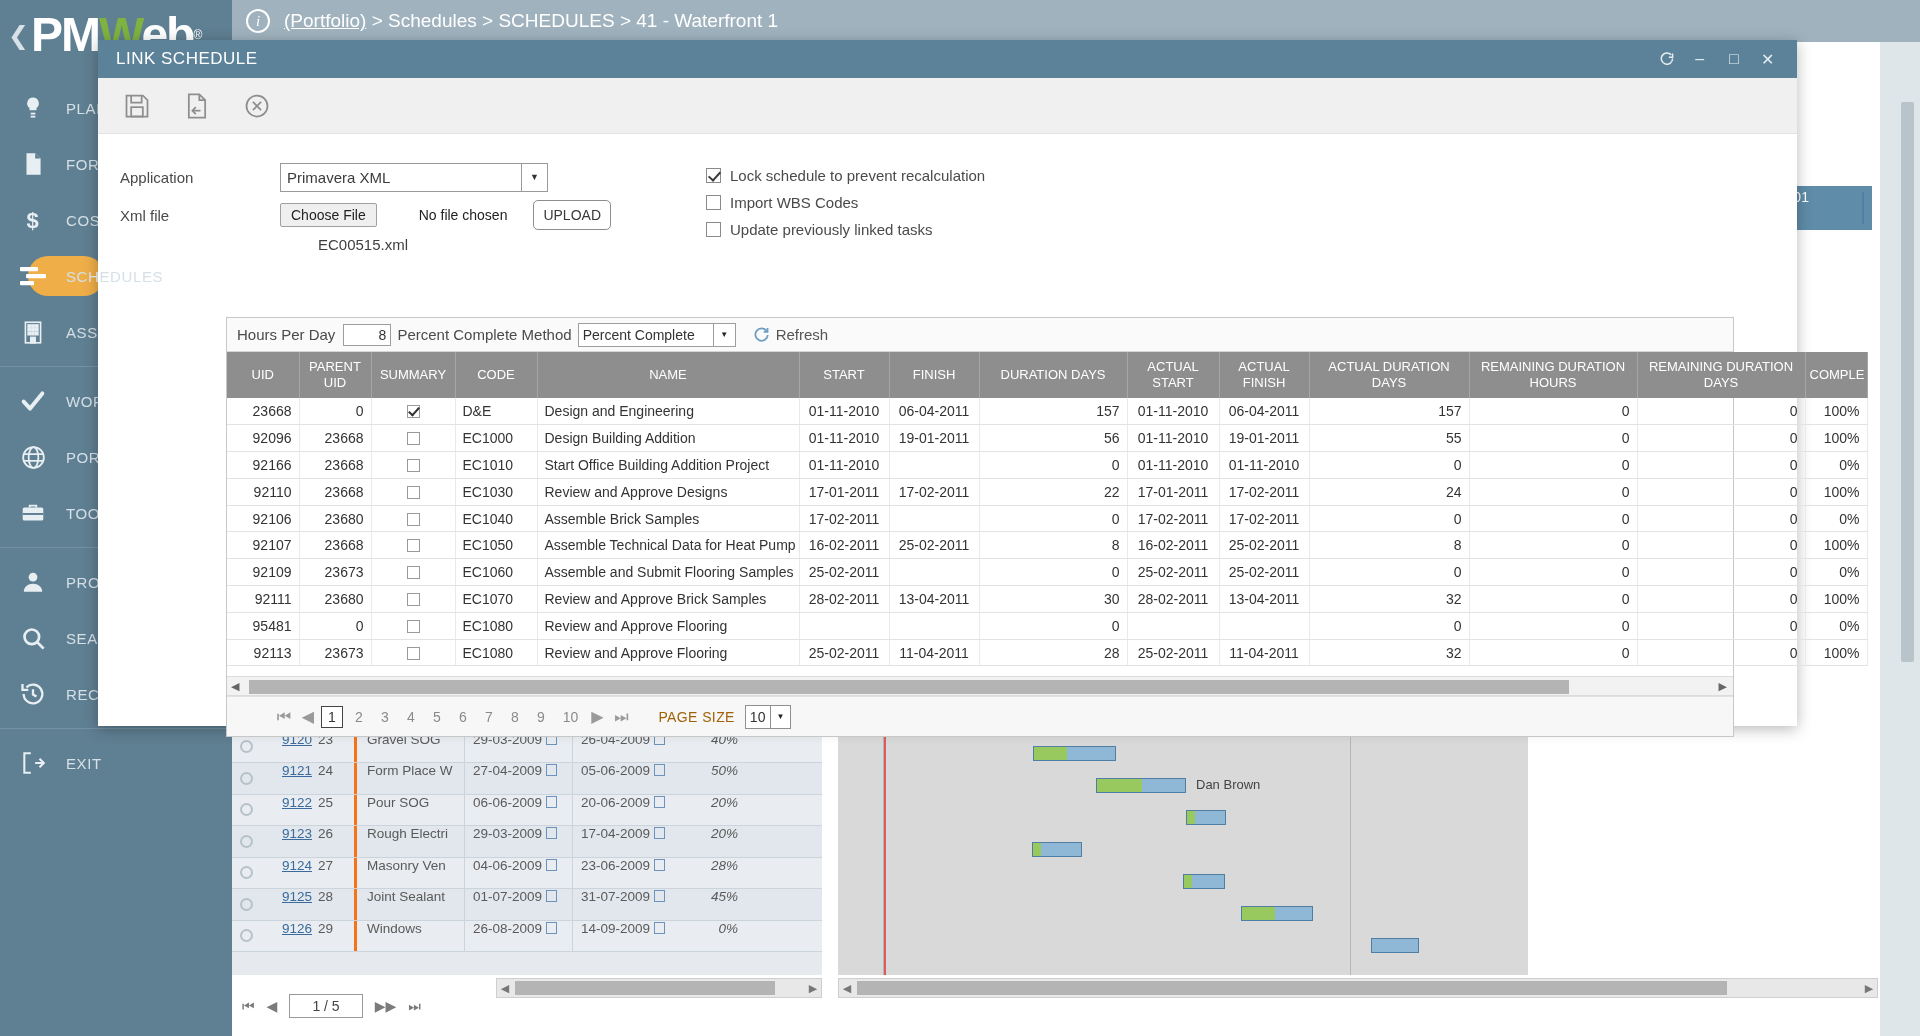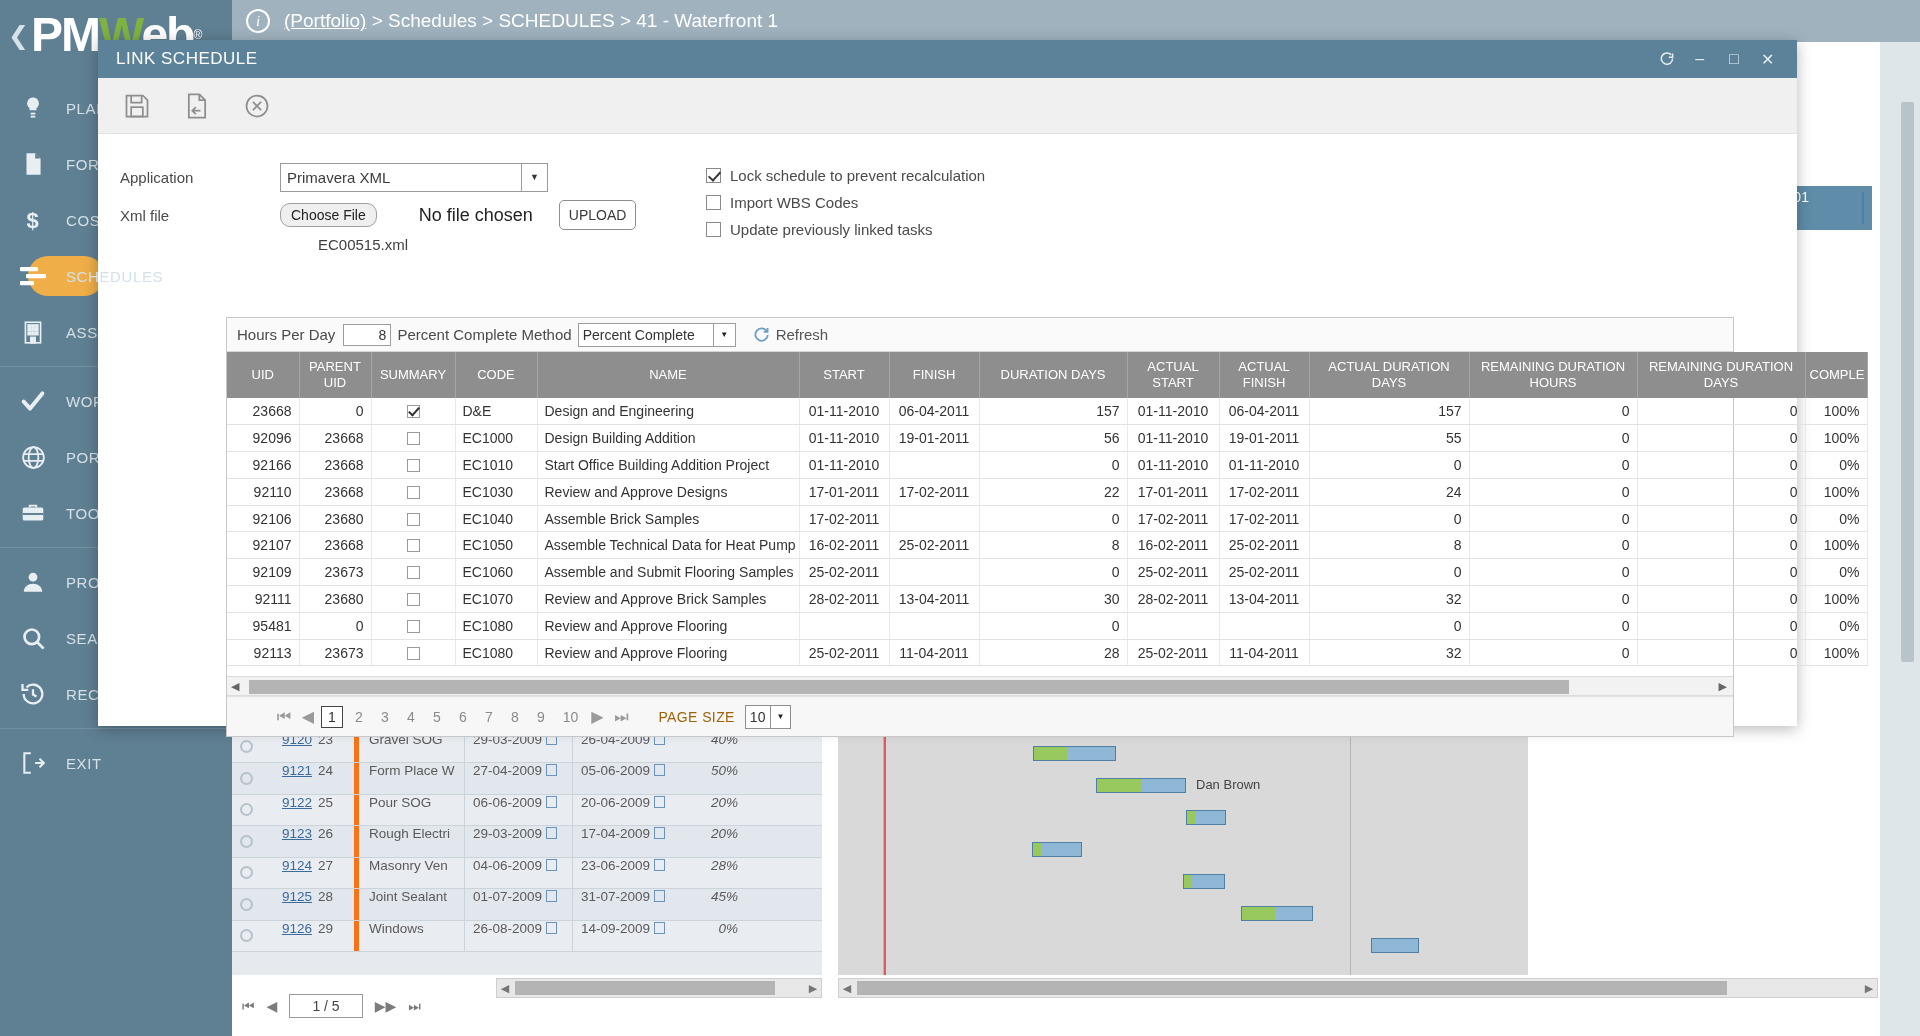--- a/index.html
+++ b/index.html
@@ -81,21 +81,21 @@
   .gantt-row {
     position: relative; height: 31.5px; border-bottom: 1px solid #ccd4db;
     display: flex; font-size: 13.5px; color: #5a5a5a;
     background: #e9edf1;
   }
   .gantt-row:nth-child(odd) { background: #e1e7ec; }
   .g-handle { width: 28px; display:flex; align-items:center; justify-content:center; }
   .g-handle i { display:block; width: 13px; height: 13px; border: 2px solid #b6c2cb; border-radius: 50%; }
   .g-id { width: 52px; color: #3a6b9c; text-decoration: underline; text-align: right; }
   .g-num { width: 42px; padding-left: 6px; }
-  .g-name { width: 110px; border-left: 5px solid #f97316; padding-left: 10px; white-space: nowrap; overflow: hidden; }
+  .g-name { width: 110px; border-left: 3px solid #f97316; padding-left: 10px; white-space: nowrap; overflow: hidden; }
   .g-date { width: 108px; border-left: 1px solid #ccd4db; padding-left: 8px; white-space: nowrap;}
   .g-date .cal { display:inline-block; width:11px; height:12px; border:1.5px solid #6b93bb; margin-left:4px; vertical-align:-1px;}
   .g-pct { width: 72px; text-align: right; padding-right: 14px; font-style: italic; }
 
   .gantt-chart {
     position: absolute; left: 838px; top: 700px; width: 690px; height: 275px;
     background: #d9d9d9; overflow: hidden;
   }
   .gantt-chart .vline { position: absolute; top: 0; bottom: 0; width: 1px; background: #b5b5b5; }
   .gantt-chart .today { position: absolute; top: 0; bottom: 0; width: 2px; background: #e05c5c; }
@@ -146,23 +146,23 @@
     position: relative;
   }
   .fselect .caret {
     position: absolute; right: 0; top: 0; width: 26px; height: 27px;
     border-left: 1px solid #9a9a9a; display:flex; align-items:center; justify-content:center;
     font-size: 9px; color: #333; background: #fff;
   }
   .file-ctrl { display: flex; align-items: center; gap: 8px; }
   .choose-btn {
     border: 1px solid #a0a0a0; background: #efefef; font-size: 14px;
-    padding: 3px 10px; color: #222; border-radius: 10px;
-  }
-  .nofile { font-size: 18px; color: #222; padding-left: 34px; }
+    padding: 3px 10px; color: #222; border-radius: 2px;
+  }
+  .nofile { font-size: 14px; color: #222; padding-left: 34px; }
   .upload-btn {
     border: 1px solid #8e8e8e; background: #fff; border-radius: 5px;
     font-size: 14px; padding: 6px 9px; color: #3a3a3a; margin-left: 18px;
   }
   .fname { font-size: 15px; color: #3f3f3f; margin-left: 198px; margin-top: 2px; }
 
   .checks { position: absolute; left: 608px; top: 28px; }
   .chkrow { display: flex; align-items: center; height: 27px; font-size: 15px; color: #4a4a4a; }
   .chk {
     width: 15px; height: 15px; border: 1px solid #8a8a8a; background: #fff;

